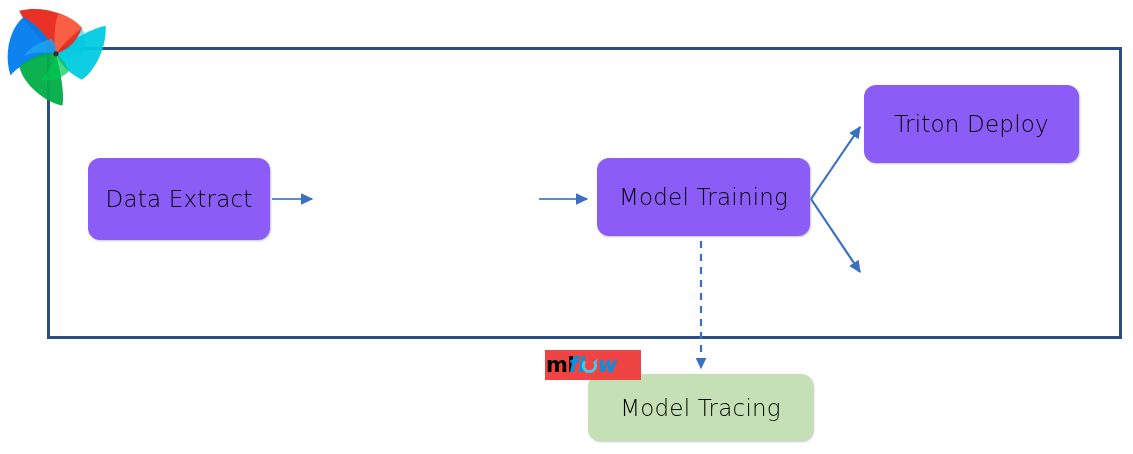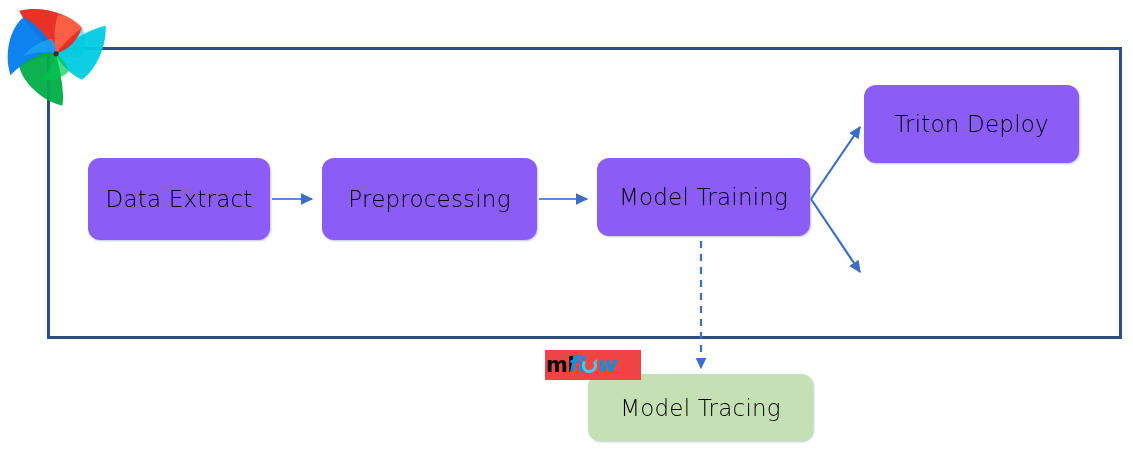--- a/index.html
+++ b/index.html
@@ -116,23 +116,20 @@
 
     <line x1="811" y1="199" x2="860" y2="272" stroke="#3a6fc4" stroke-width="2.2" marker-end="url(#arrowhead)"></line>
 
     <line x1="701" y1="241" x2="701" y2="368" stroke="#3a6fc4" stroke-width="2.2" stroke-dasharray="7,6" marker-end="url(#arrowhead-dash)"></line>
   </svg>
 
   <div class="node blue" id="node-data-extract">
     <span>Data Extract</span>
   </div>
 
-  <div class="node blue" id="node-preprocessing">
-    <span>Preprocessing</span>
-  </div>
 
   <div class="node blue" id="node-model-training">
     <span>Model Training</span>
   </div>
 
   <div class="node blue" id="node-triton-deploy">
     <span>Triton Deploy</span>
   </div>
 
 

